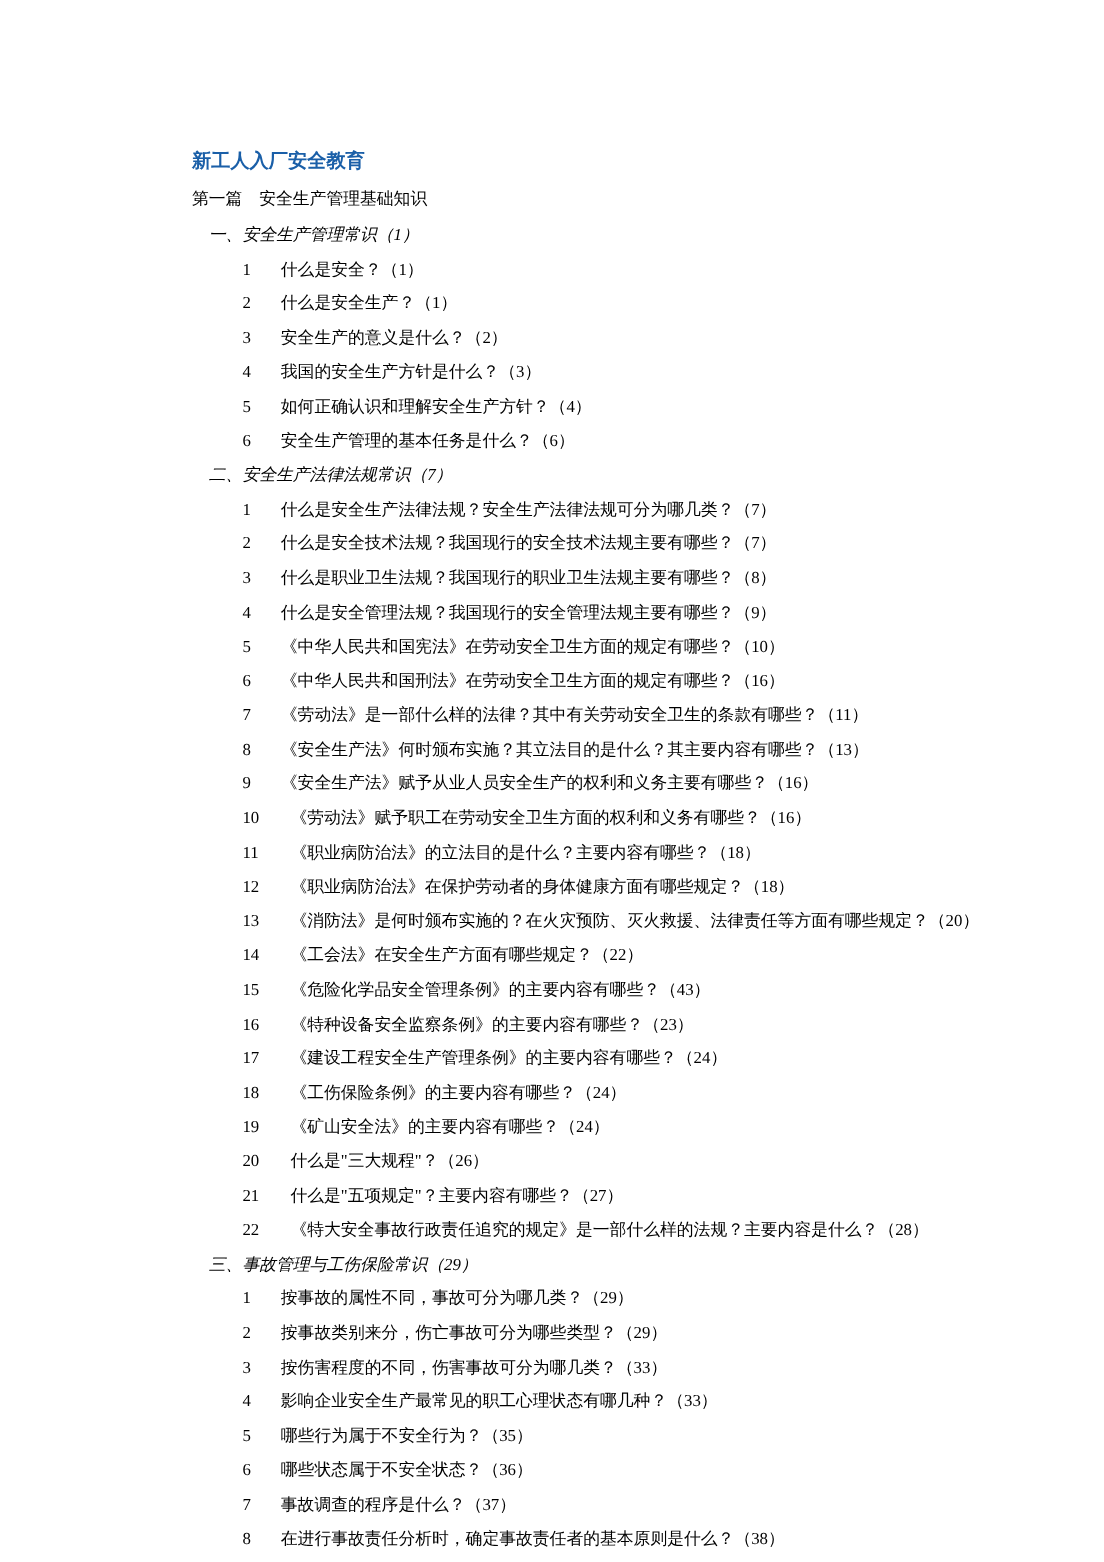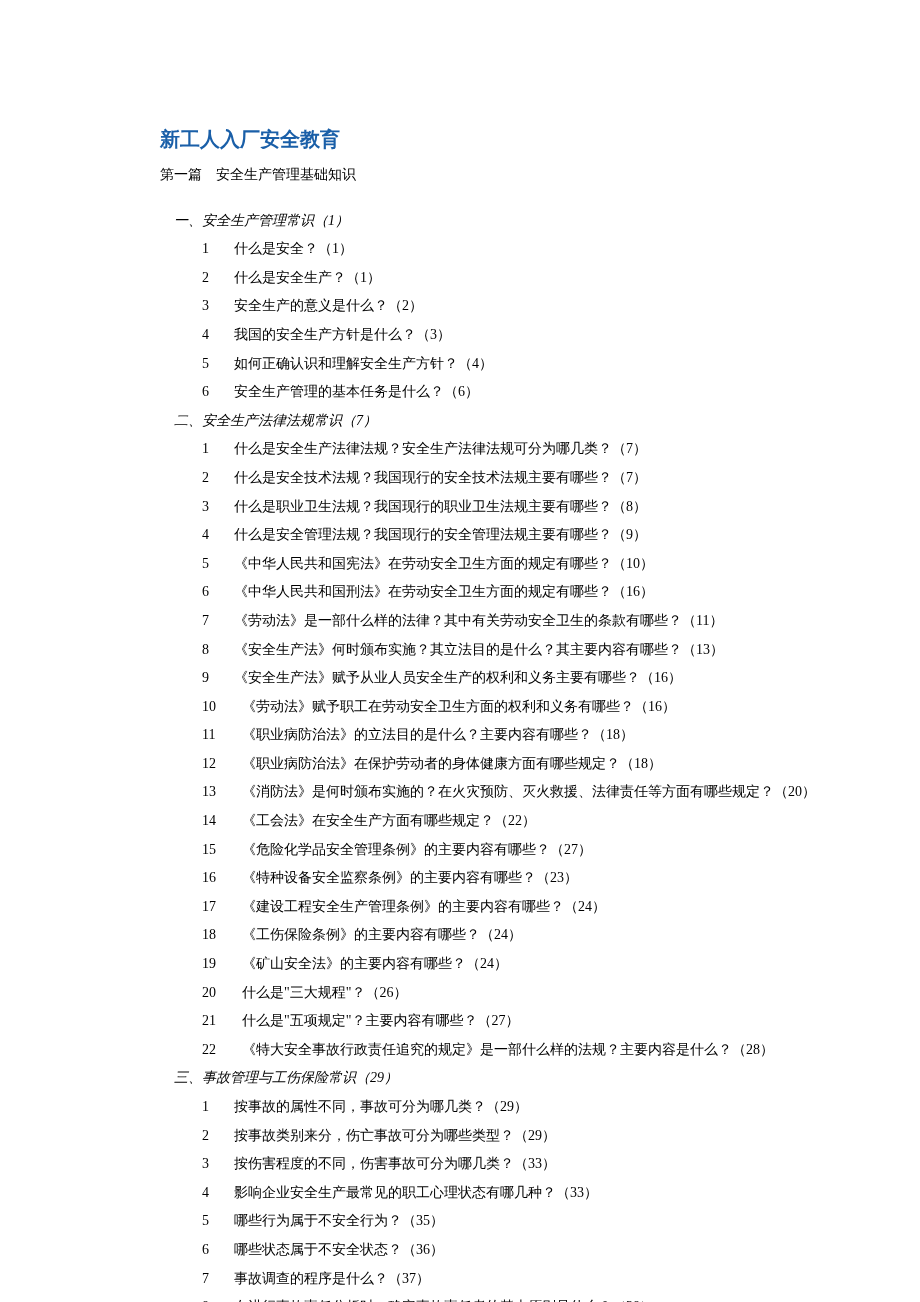--- a/index.html
+++ b/index.html
@@ -7,26 +7,26 @@
       font-family: "SimSun", "宋体", serif;
       font-size: 14px;
       line-height: 1.9;
       color: #000;
       background: #fff;
       padding: 120px 100px 60px 160px;
       width: 920px;
     }
     .title {
       color: #1a5fa8;
-      font-size: 20px;
+      font-size: 16px;
       font-weight: bold;
       margin-bottom: 4px;
     }
     .part {
-      margin-bottom: 19px;
+      margin-bottom: 3px;
     }
     .section {
       padding-left: 14px;
       margin-bottom: 2px;
       font-style: italic;
     }
     .item {
       padding-left: 42px;
       margin-bottom: 2px;
     }
@@ -61,21 +61,21 @@
     <div class="item"><span class="num">5</span><span>　《中华人民共和国宪法》在劳动安全卫生方面的规定有哪些？（10）</span></div>
     <div class="item"><span class="num">6</span><span>　《中华人民共和国刑法》在劳动安全卫生方面的规定有哪些？（16）</span></div>
     <div class="item"><span class="num">7</span><span>　《劳动法》是一部什么样的法律？其中有关劳动安全卫生的条款有哪些？（11）</span></div>
     <div class="item"><span class="num">8</span><span>　《安全生产法》何时颁布实施？其立法目的是什么？其主要内容有哪些？（13）</span></div>
     <div class="item"><span class="num">9</span><span>　《安全生产法》赋予从业人员安全生产的权利和义务主要有哪些？（16）</span></div>
     <div class="item"><span class="num-wide">10</span><span>　《劳动法》赋予职工在劳动安全卫生方面的权利和义务有哪些？（16）</span></div>
     <div class="item"><span class="num-wide">11</span><span>　《职业病防治法》的立法目的是什么？主要内容有哪些？（18）</span></div>
     <div class="item"><span class="num-wide">12</span><span>　《职业病防治法》在保护劳动者的身体健康方面有哪些规定？（18）</span></div>
     <div class="item"><span class="num-wide">13</span><span>　《消防法》是何时颁布实施的？在火灾预防、灭火救援、法律责任等方面有哪些规定？（20）</span></div>
     <div class="item"><span class="num-wide">14</span><span>　《工会法》在安全生产方面有哪些规定？（22）</span></div>
-    <div class="item"><span class="num-wide">15</span><span>　《危险化学品安全管理条例》的主要内容有哪些？（27）</span></div>
+    <div class="item"><span class="num-wide">15</span><span>　《危险化学品安全管理条例》的主要内容有哪些？（43）</span></div>
     <div class="item"><span class="num-wide">16</span><span>　《特种设备安全监察条例》的主要内容有哪些？（23）</span></div>
     <div class="item"><span class="num-wide">17</span><span>　《建设工程安全生产管理条例》的主要内容有哪些？（24）</span></div>
     <div class="item"><span class="num-wide">18</span><span>　《工伤保险条例》的主要内容有哪些？（24）</span></div>
     <div class="item"><span class="num-wide">19</span><span>　《矿山安全法》的主要内容有哪些？（24）</span></div>
     <div class="item"><span class="num-wide">20</span><span>　什么是"三大规程"？（26）</span></div>
     <div class="item"><span class="num-wide">21</span><span>　什么是"五项规定"？主要内容有哪些？（27）</span></div>
     <div class="item"><span class="num-wide">22</span><span>　《特大安全事故行政责任追究的规定》是一部什么样的法规？主要内容是什么？（28）</span></div>
     <div class="section">三、事故管理与工伤保险常识（29）</div>
     <div class="item"><span class="num">1</span><span>　按事故的属性不同，事故可分为哪几类？（29）</span></div>
     <div class="item"><span class="num">2</span><span>　按事故类别来分，伤亡事故可分为哪些类型？（29）</span></div>

